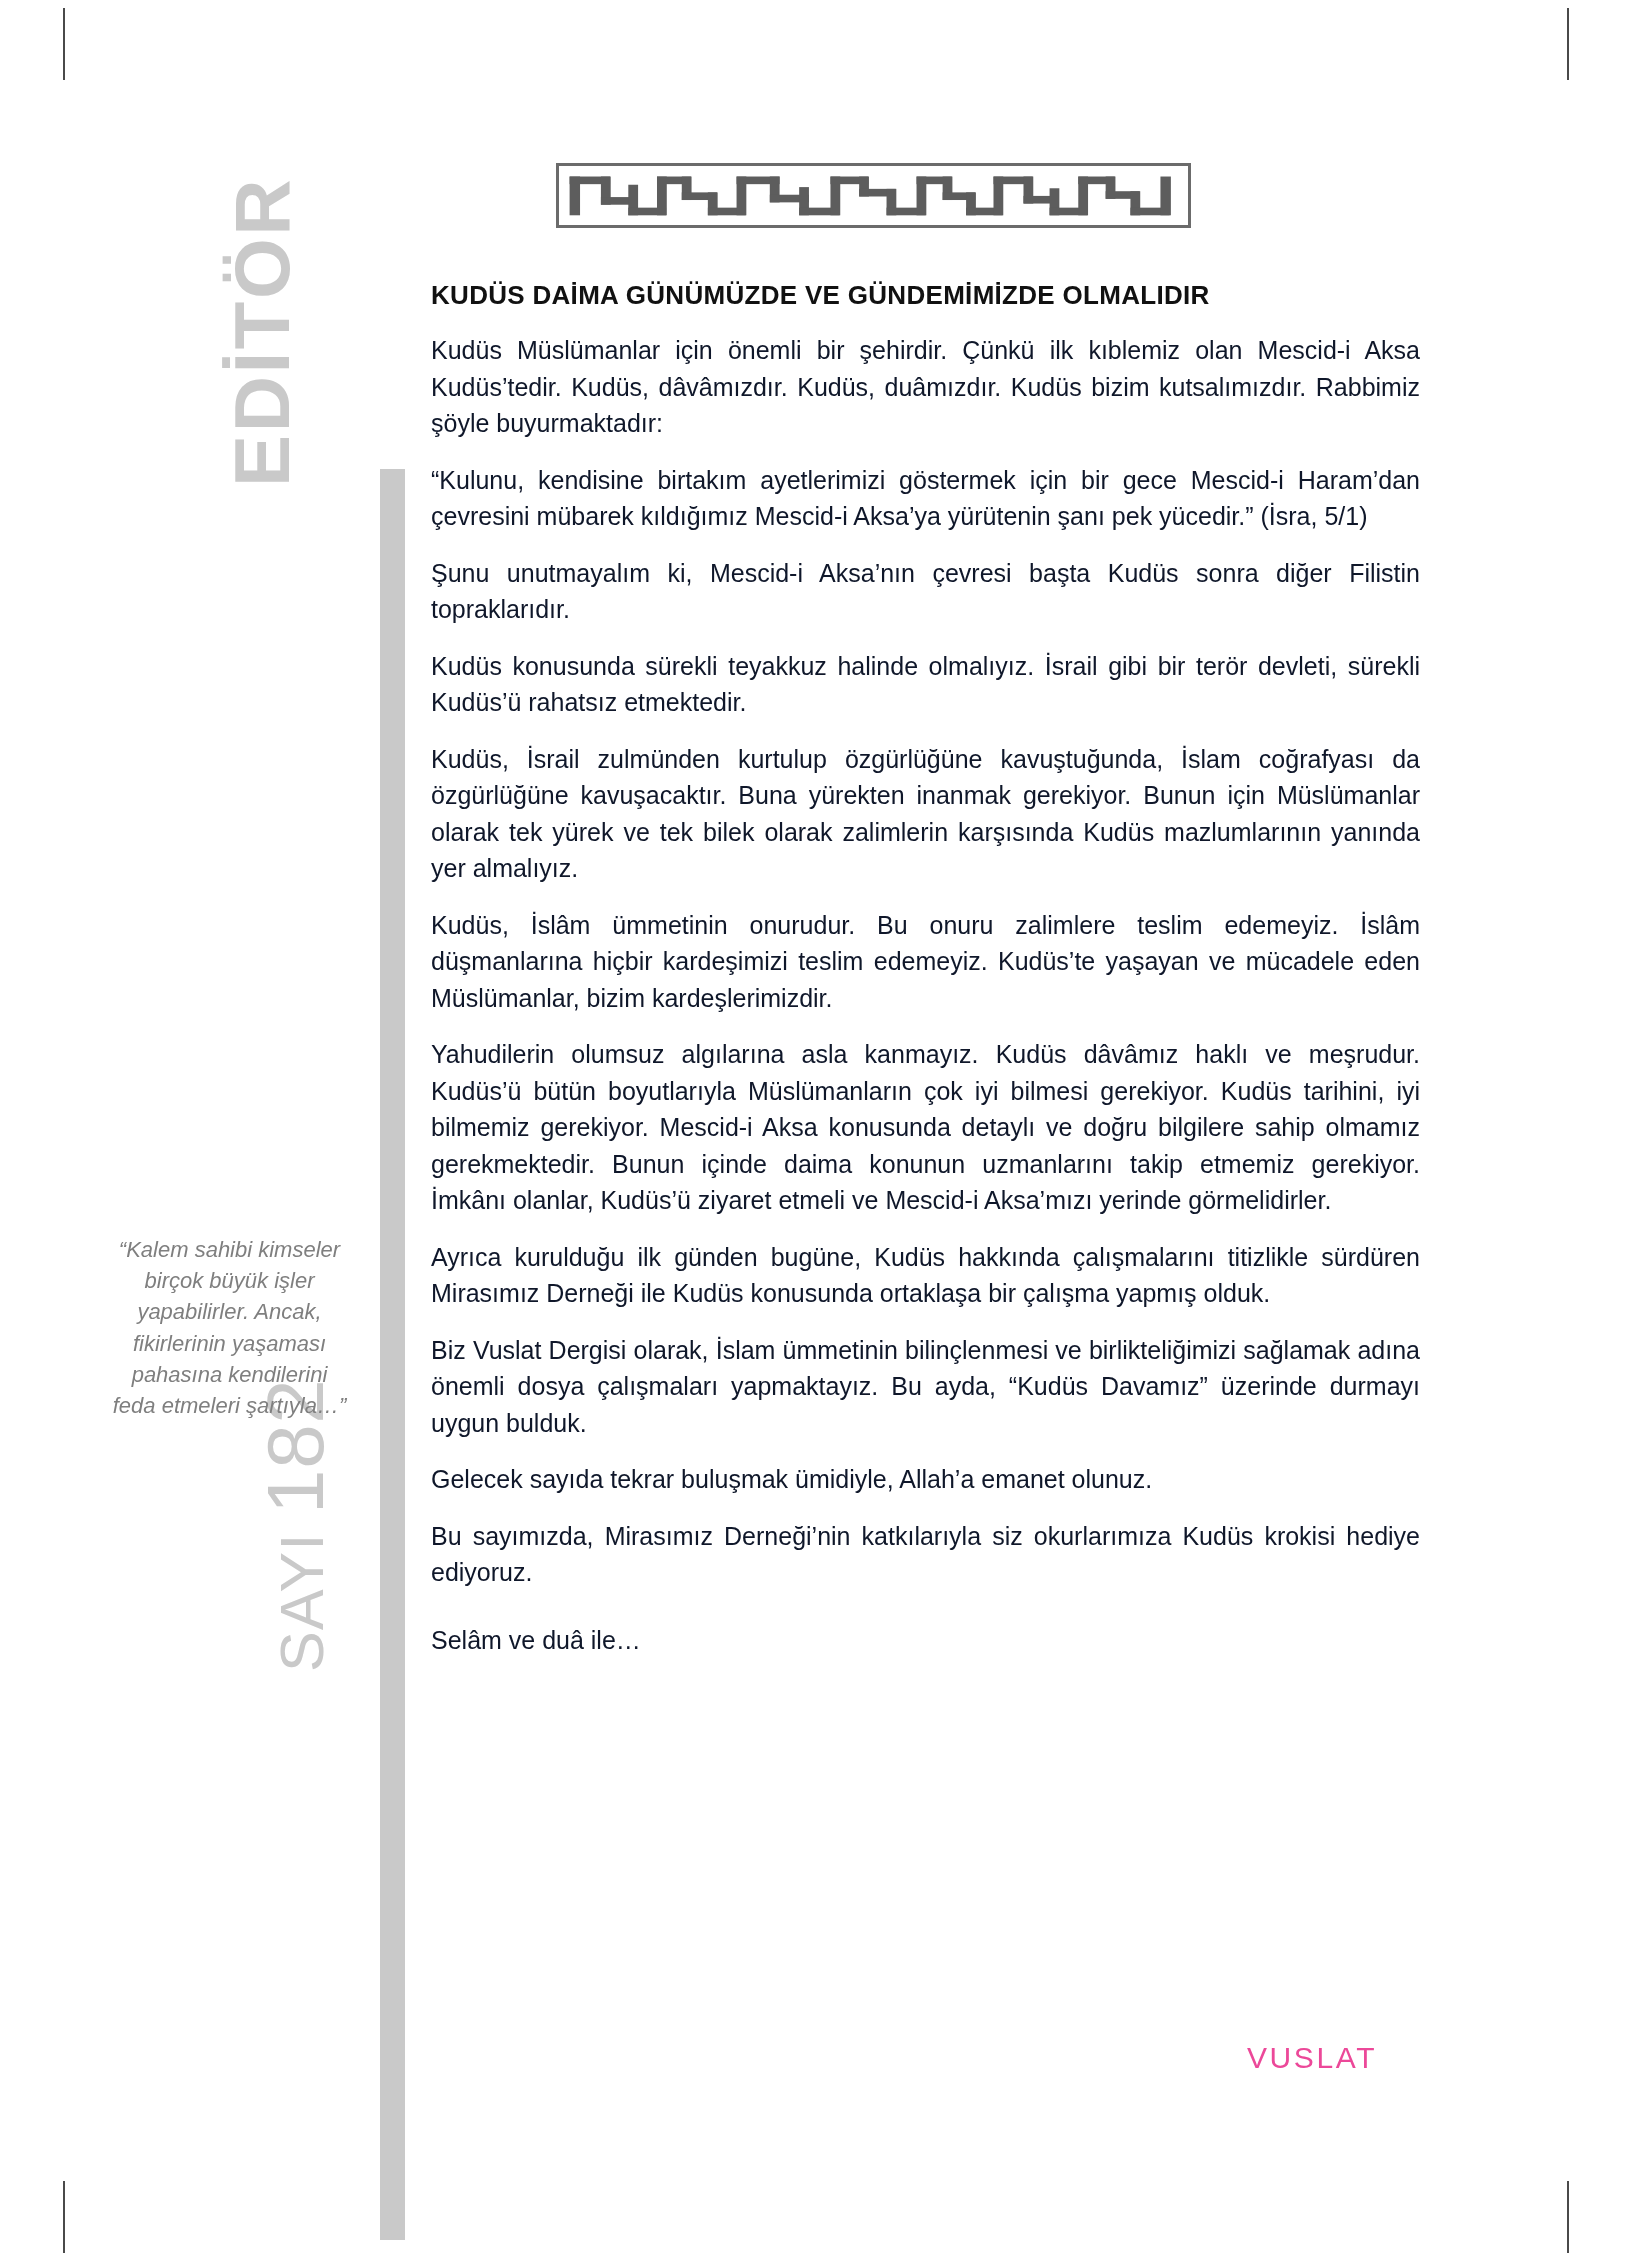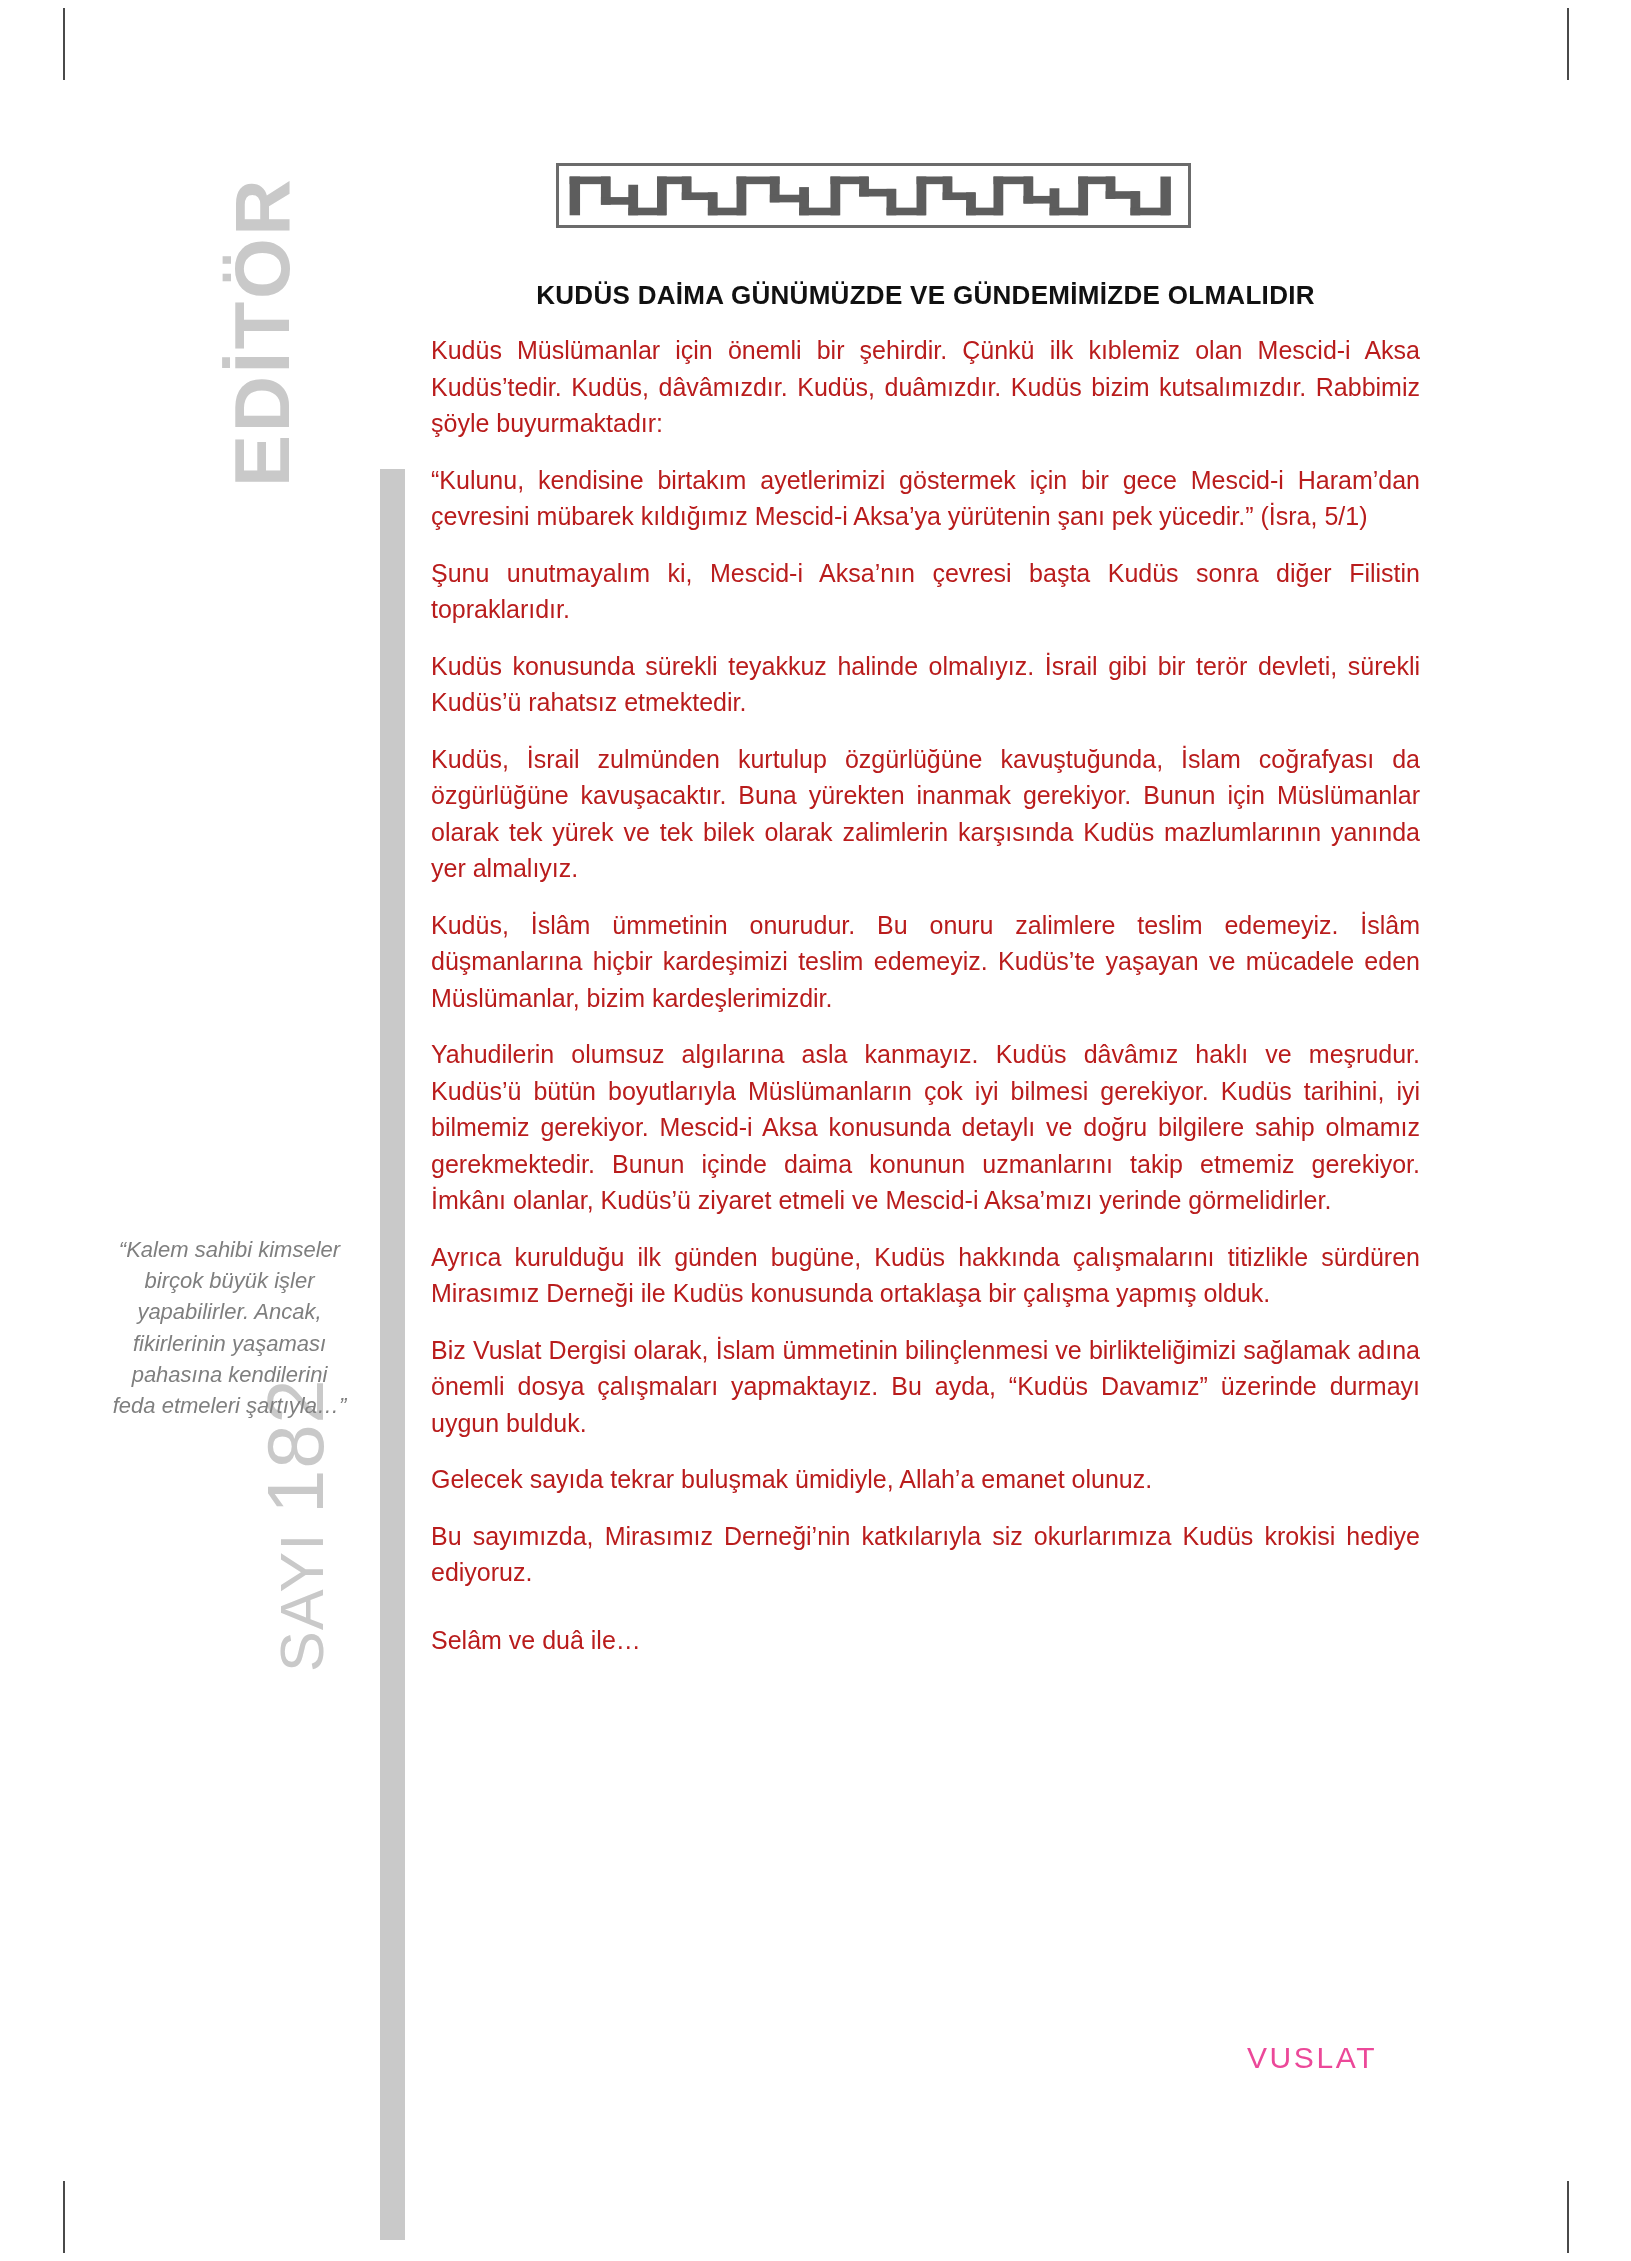--- a/index.html
+++ b/index.html
@@ -114,31 +114,31 @@
     left: 431px;
     top: 280px;
     width: 989px;
   }
 
   h1.article-title {
     font-size: 26px;
     font-weight: bold;
     letter-spacing: 0.3px;
     margin: 0 0 21px 0;
-    text-align: center;
+    text-align: left;
     color: #111;
     font-family: "Liberation Sans", sans-serif;
   }
 
   p.para {
     font-size: 25px;
     line-height: 1.46;
     margin: 0 0 20px 0;
     text-align: justify;
-    color: #b91c1c;
+    color: #0f172a;
     font-family: "Liberation Sans", sans-serif;
     hyphens: none;
   }
   p.para:last-child { margin-bottom: 0; margin-top: 31px; }
 
   .signoff {
     position: absolute;
     left: 1247px;
     top: 2041px;
     font-size: 30px;

